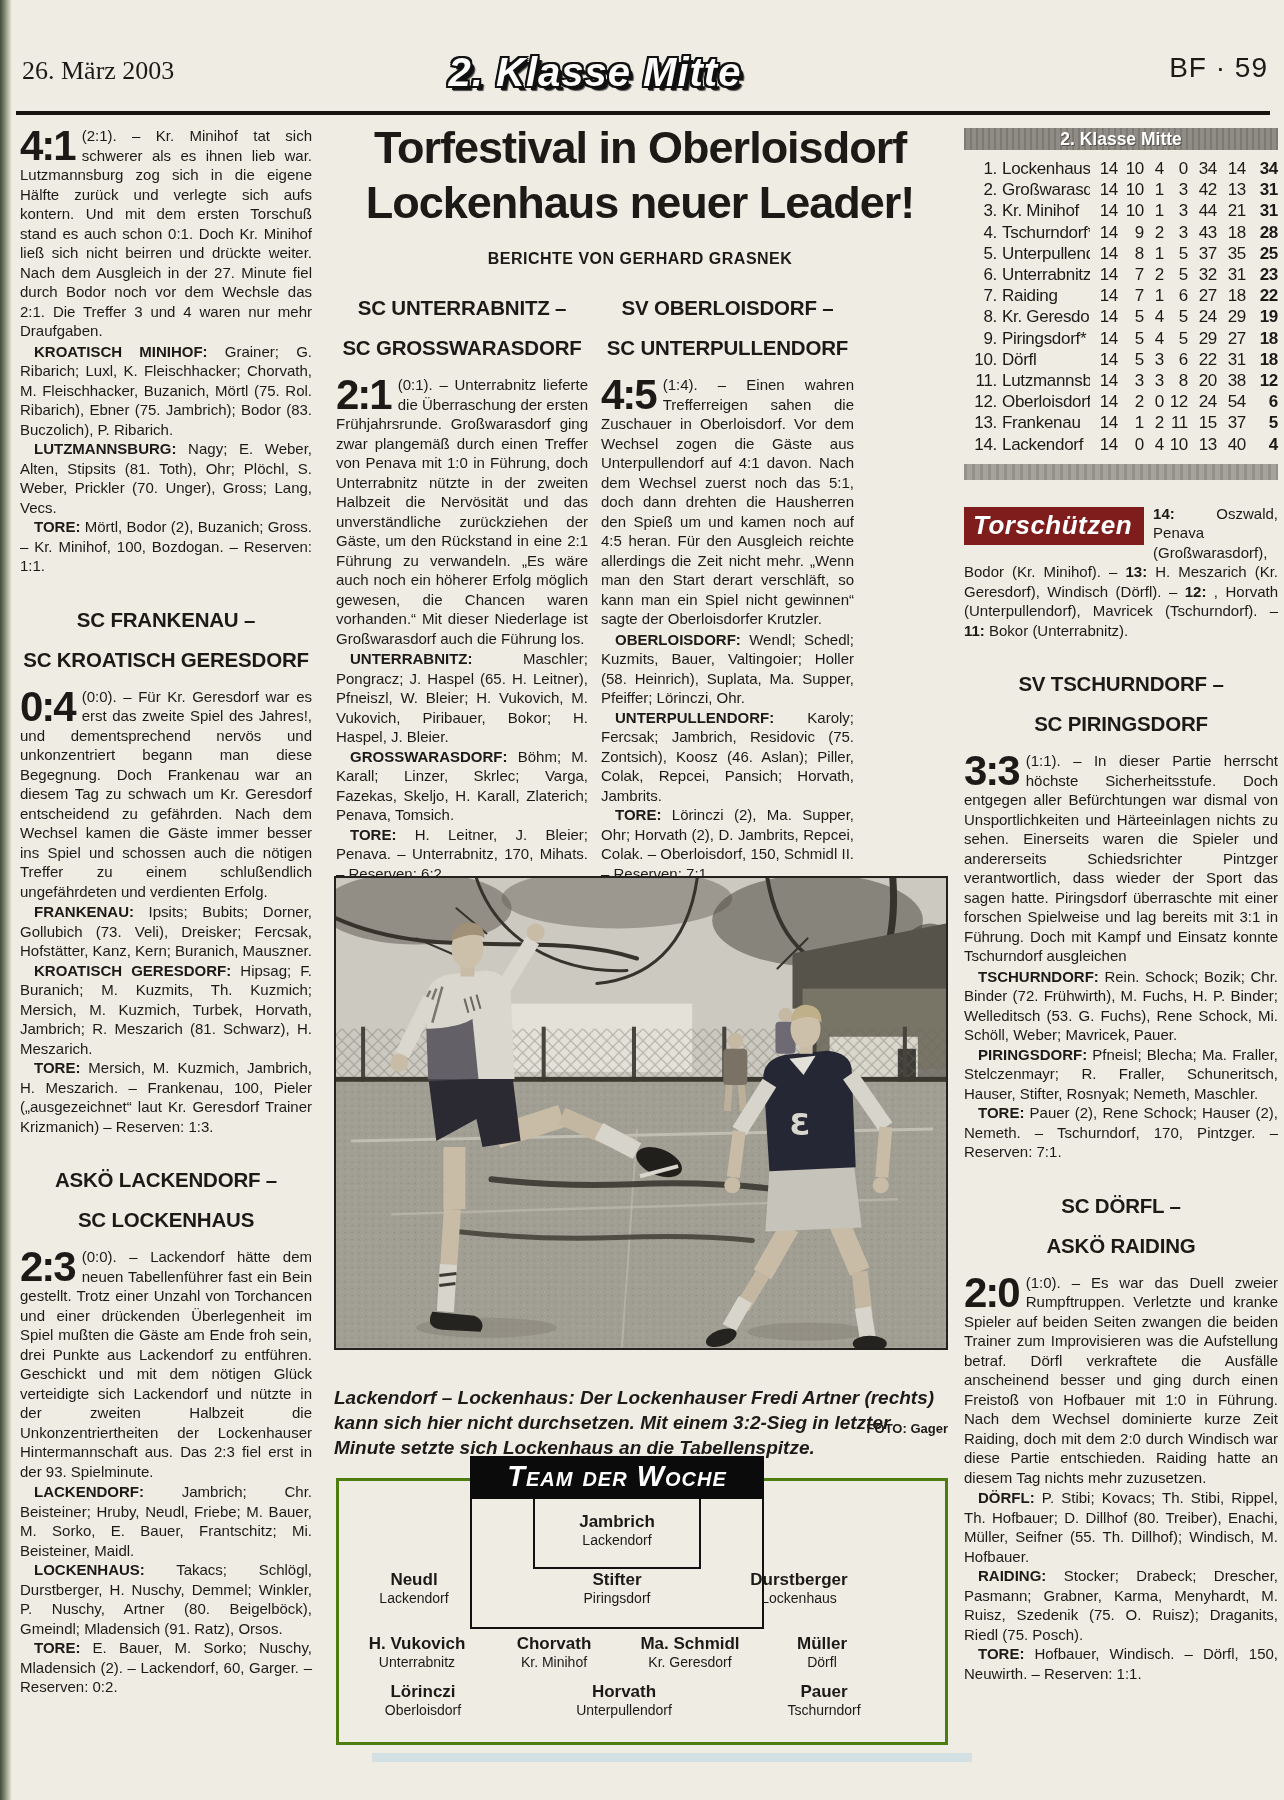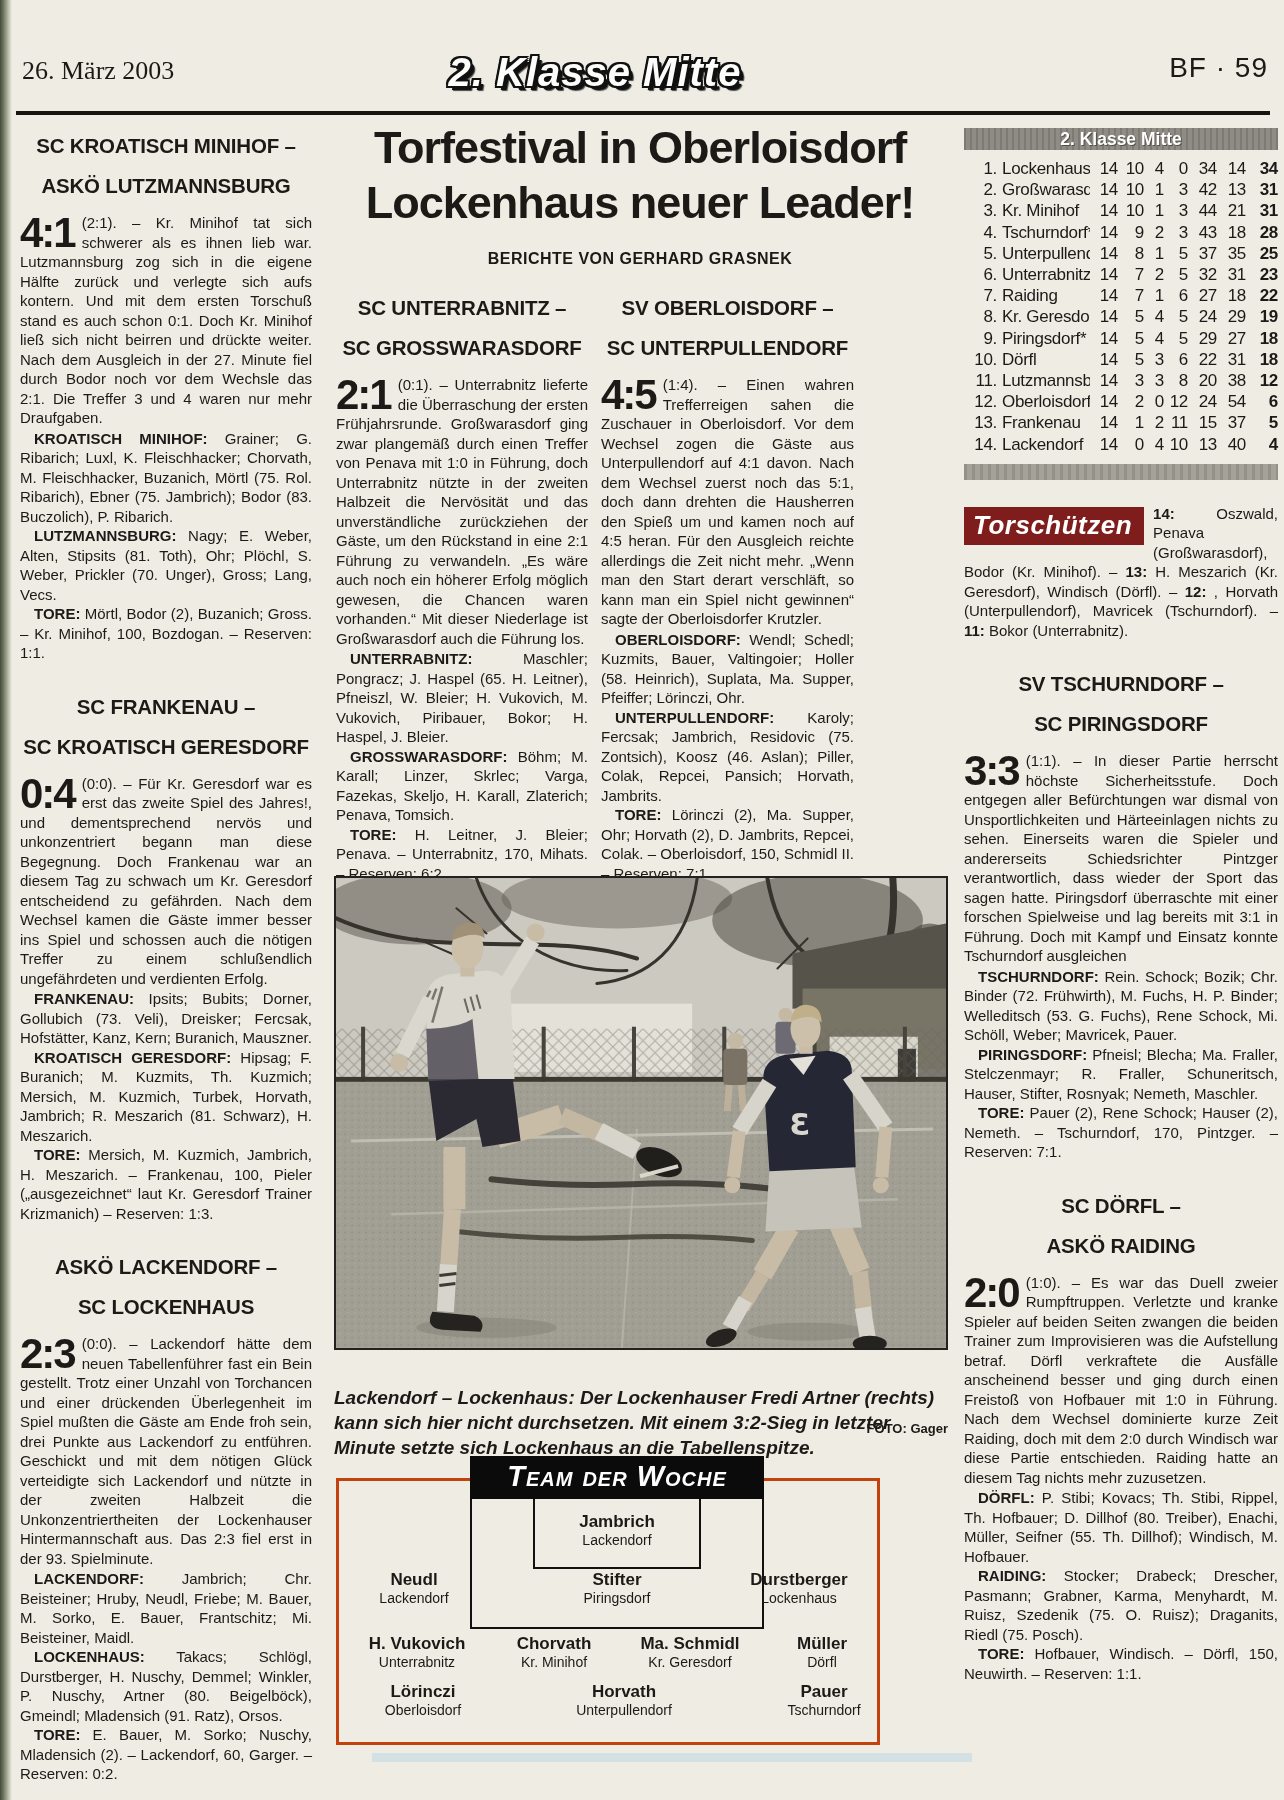--- a/index.html
+++ b/index.html
@@ -30,21 +30,21 @@
   .byline{position:absolute;left:328px;top:250px;width:624px;text-align:center;
     font-size:16px;font-weight:bold;letter-spacing:.5px;}
   .col-mid1{position:absolute;left:336px;top:288px;width:252px;}
   .col-mid2{position:absolute;left:601px;top:288px;width:253px;}
   .photo{position:absolute;left:334px;top:876px;width:614px;height:474px;border:2px solid #22211d;
     box-sizing:border-box;background:#b7b4ab;}
   .caption{position:absolute;left:334px;top:1366px;width:620px;font-size:19px;line-height:25px;
     font-weight:bold;font-style:italic;}
   .credit{position:absolute;left:800px;top:1421px;width:148px;text-align:right;font-size:13px;font-weight:bold;}
   
-  .team-box{position:absolute;left:336px;top:1478px;width:544px;height:267px;border:3px solid #c2410c;box-sizing:border-box;}
+  .team-box{position:absolute;left:336px;top:1478px;width:612px;height:267px;border:3px solid #4d7c0f;box-sizing:border-box;}
   .team-title{position:absolute;left:131px;top:-25px;width:294px;height:43px;background:#0b0b0b;color:#fff;
     font-style:italic;font-weight:800;font-variant:small-caps;font-size:29px;line-height:41px;text-align:center;letter-spacing:1px;}
   .penalty{position:absolute;left:131px;top:18px;width:294px;height:130px;border:2.5px solid #111;border-top:none;box-sizing:border-box;}
   .goalbox{position:absolute;left:194px;top:18px;width:168px;height:70px;border:2px solid #111;border-top:none;box-sizing:border-box;}
   .player{position:absolute;width:150px;text-align:center;}
   .player .nm{font-size:17px;font-weight:bold;line-height:21px;}
   .player .cl{font-size:14px;line-height:17px;}
   .p0{left:203px;top:30px;} .p1{left:0px;top:88px;} .p2{left:203px;top:88px;} .p3{left:380px;top:88px;width:160px;}
   .p4{left:3px;top:152px;} .p5{left:140px;top:152px;} .p6{left:276px;top:152px;} .p7{left:408px;top:152px;}
   .p8{left:9px;top:200px;} .p9{left:210px;top:200px;} .p10{left:410px;top:200px;}
@@ -74,21 +74,20 @@
 <div class="sheet">
   <div class="edge"></div>
 
   <div class="date">26. März 2003</div>
   <div class="logo">2. Klasse Mitte</div>
   <div class="pagenum">BF · 59</div>
   <div class="rule"></div>
 
   <div class="col-left">
     <section class="art">
-      <h3><span>SC KROATISCH MINIHOF –</span><br><span>ASKÖ LUTZMANNSBURG</span></h3>
       <p class="lead"><span class="score">4:1</span><span>(2:1). – </span><span>Kr. Minihof tat sich schwerer als es ihnen lieb war. Lutzmannsburg zog sich in die eigene Hälfte zurück und verlegte sich aufs kontern. Und mit dem ersten Torschuß stand es auch schon 0:1. Doch Kr. Minihof ließ sich nicht beirren und drückte weiter. Nach dem Ausgleich in der 27. Minute fiel durch Bodor noch vor dem Wechsle das 2:1. Die Treffer 3 und 4 waren nur mehr Draufgaben.</span></p>
       <p class="lineup"><b>KROATISCH MINIHOF:</b><span> Grainer; G. Ribarich; Luxl, K. Fleischhacker; Chorvath, M. Fleischhacker, Buzanich, Mörtl (75. Rol. Ribarich), Ebner (75. Jambrich); Bodor (83. Buczolich), P. Ribarich.</span></p>
       <p class="lineup"><b>LUTZMANNSBURG:</b><span> Nagy; E. Weber, Alten, Stipsits (81. Toth), Ohr; Plöchl, S. Weber, Prickler (70. Unger), Gross; Lang, Vecs.</span></p>
       <p class="lineup"><b>TORE:</b><span> Mörtl, Bodor (2), Buzanich; Gross. – Kr. Minihof, 100, Bozdogan. – Reserven: 1:1.</span></p>
     </section>
     <section class="art">
       <h3><span>SC FRANKENAU –</span><br><span>SC KROATISCH GERESDORF</span></h3>
       <p class="lead"><span class="score">0:4</span><span>(0:0). – </span><span>Für Kr. Geresdorf war es erst das zweite Spiel des Jahres!, und dementsprechend nervös und unkonzentriert begann man diese Begegnung. Doch Frankenau war an diesem Tag zu schwach um Kr. Geresdorf entscheidend zu gefährden. Nach dem Wechsel kamen die Gäste immer besser ins Spiel und schossen auch die nötigen Treffer zu einem schlußendlich ungefährdeten und verdienten Erfolg.</span></p>
       <p class="lineup"><b>FRANKENAU:</b><span> Ipsits; Bubits; Dorner, Gollubich (73. Veli), Dreisker; Fercsak, Hofstätter, Kanz, Kern; Buranich, Mauszner.</span></p>
       <p class="lineup"><b>KROATISCH GERESDORF:</b><span> Hipsag; F. Buranich; M. Kuzmits, Th. Kuzmich; Mersich, M. Kuzmich, Turbek, Horvath, Jambrich; R. Meszarich (81. Schwarz), H. Meszarich.</span></p>

